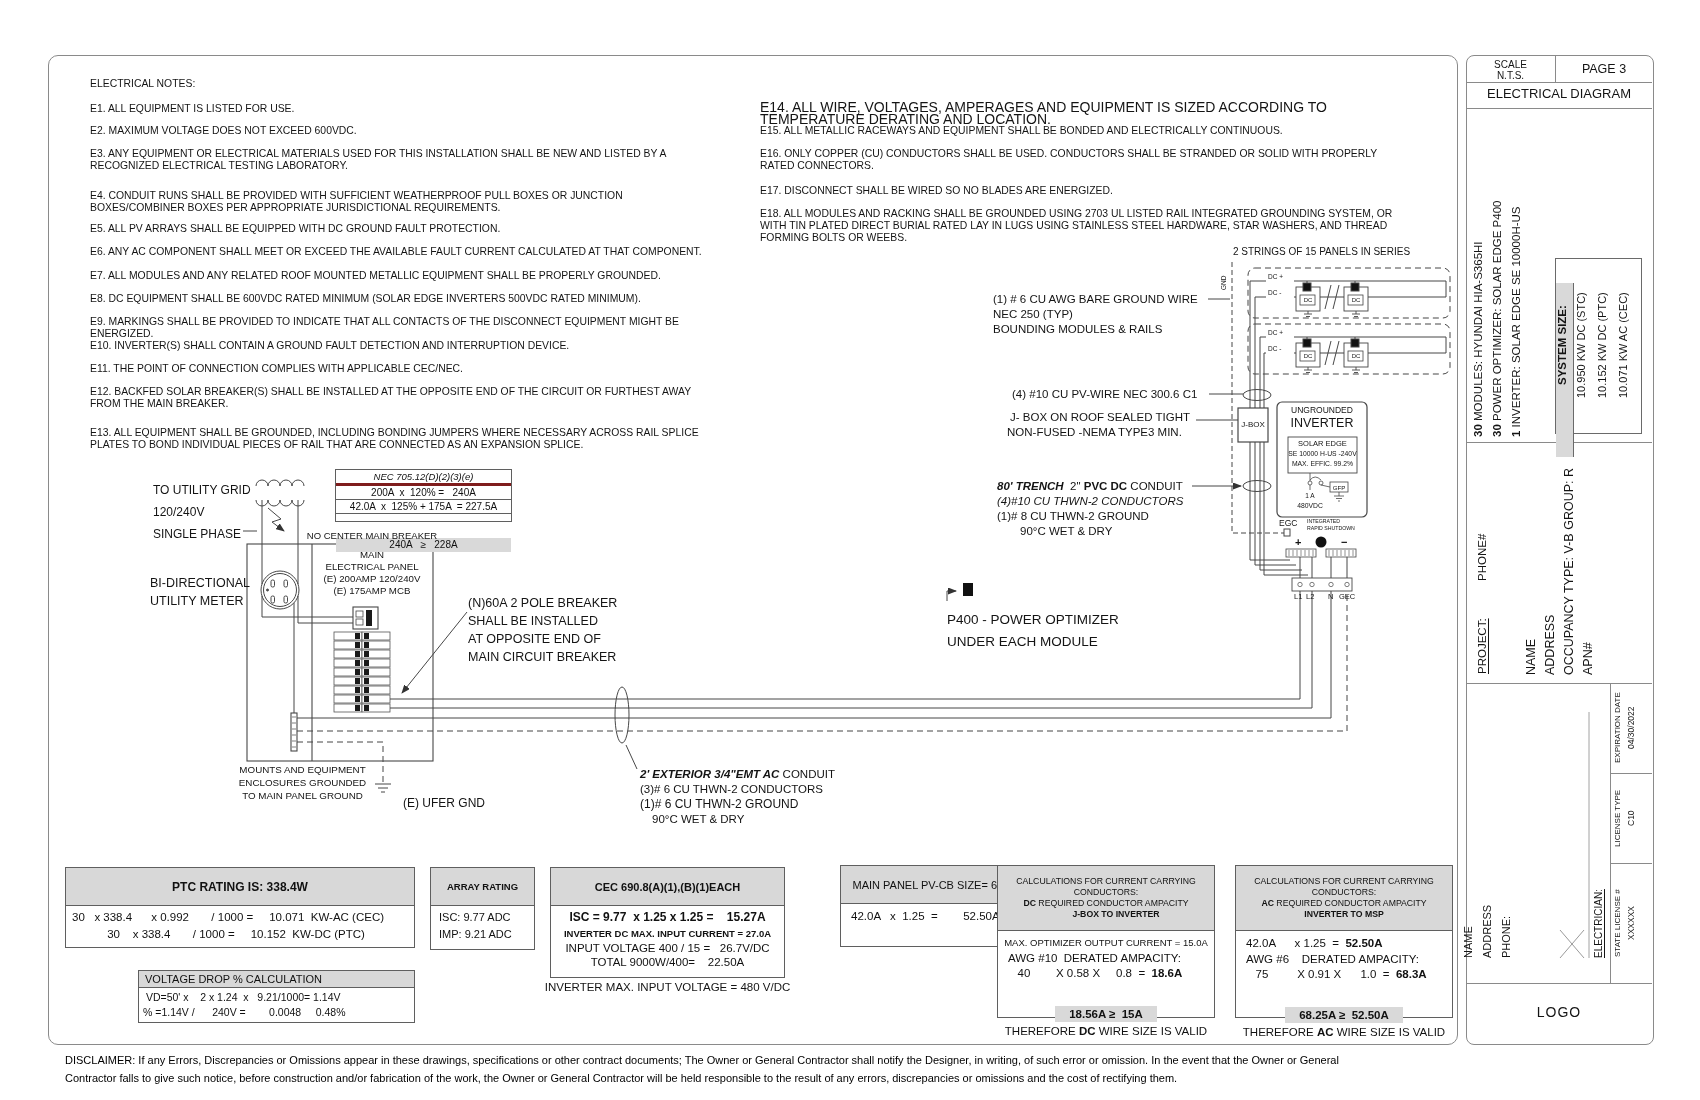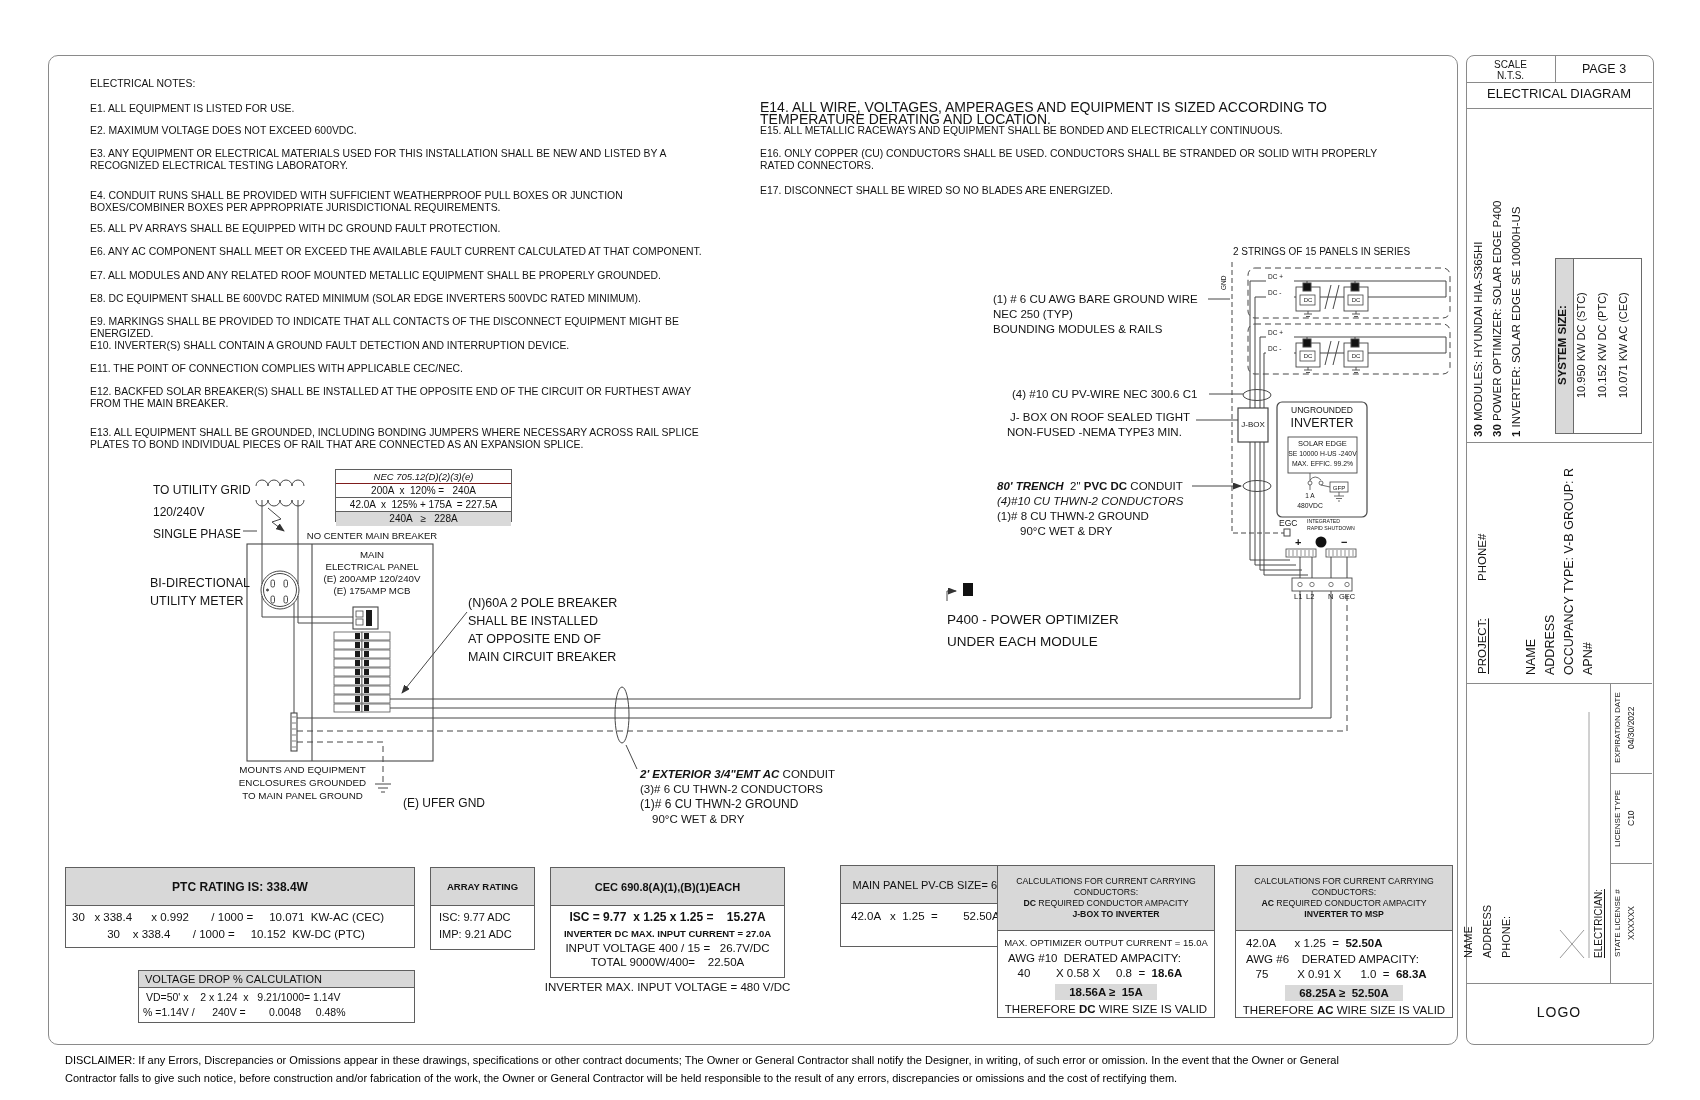--- a/index.html
+++ b/index.html
@@ -9,21 +9,21 @@
   .ctr{text-align:center;}
   .vt{writing-mode:vertical-rl;transform:rotate(180deg);}
   .vc{text-align:center;}
   .hl,.vl{position:absolute;background:#8a8a8a;}
   .box{position:absolute;border:1.4px solid #8a8a8a;border-radius:10px;}
   .tbl{position:absolute;border:1px solid #5f5f5f;background:#fff;box-sizing:border-box;}
   .tblh{background:#d8d8d8;border-bottom:1px solid #5f5f5f;display:flex;align-items:center;justify-content:center;
         font-weight:bold;box-sizing:border-box;}
   .trow{white-space:pre;}
   svg{position:absolute;left:0;top:0;}
-  .shade{background:#d9d9d9;}
+  .shade{background:#d9d9d9;margin-top:24px;}
 </style>
 </head>
 <body>
 
 <div id="sheet">
 
   <svg width="1700" height="1100" viewBox="0 0 1700 1100">
     <defs>
       <marker id="arr" markerWidth="9" markerHeight="7" refX="8" refY="3.5" orient="auto">
         <path d="M0,0 L9,3.5 L0,7 z" fill="#333"></path>
@@ -219,29 +219,30 @@
   <div class="lbl" style="left:90px;top:293px;width:620px;font-size:10.4px;white-space:normal;line-height:12px;">E8. DC EQUIPMENT SHALL BE 600VDC RATED MINIMUM (SOLAR EDGE INVERTERS 500VDC RATED MINIMUM).</div>
   <div class="lbl" style="left:90px;top:316px;width:620px;font-size:10.4px;white-space:normal;line-height:12px;">E9. MARKINGS SHALL BE PROVIDED TO INDICATE THAT ALL CONTACTS OF THE DISCONNECT EQUIPMENT MIGHT BE ENERGIZED.</div>
   <div class="lbl" style="left:90px;top:340px;width:620px;font-size:10.4px;white-space:normal;line-height:12px;">E10. INVERTER(S) SHALL CONTAIN A GROUND FAULT DETECTION AND INTERRUPTION DEVICE.</div>
   <div class="lbl" style="left:90px;top:363px;width:620px;font-size:10.4px;white-space:normal;line-height:12px;">E11. THE POINT OF CONNECTION COMPLIES WITH APPLICABLE CEC/NEC.</div>
   <div class="lbl" style="left:90px;top:386px;width:620px;font-size:10.4px;white-space:normal;line-height:12px;">E12. BACKFED SOLAR BREAKER(S) SHALL BE INSTALLED AT THE OPPOSITE END OF THE CIRCUIT OR FURTHEST AWAY FROM THE MAIN BREAKER.</div>
   <div class="lbl" style="left:90px;top:427px;width:620px;font-size:10.4px;white-space:normal;line-height:12px;">E13. ALL EQUIPMENT SHALL BE GROUNDED, INCLUDING BONDING JUMPERS WHERE NECESSARY ACROSS RAIL SPLICE PLATES TO BOND INDIVIDUAL PIECES OF RAIL THAT ARE CONNECTED AS AN EXPANSION SPLICE.</div>
   <div class="lbl" style="left:760px;top:101px;width:650px;font-size:14px;white-space:normal;line-height:12px;">E14. ALL WIRE, VOLTAGES, AMPERAGES AND EQUIPMENT IS SIZED ACCORDING TO TEMPERATURE DERATING AND LOCATION.</div>
   <div class="lbl" style="left:760px;top:125px;width:650px;font-size:10.4px;white-space:normal;line-height:12px;">E15. ALL METALLIC RACEWAYS AND EQUIPMENT SHALL BE BONDED AND ELECTRICALLY CONTINUOUS.</div>
   <div class="lbl" style="left:760px;top:148px;width:650px;font-size:10.4px;white-space:normal;line-height:12px;">E16. ONLY COPPER (CU) CONDUCTORS SHALL BE USED. CONDUCTORS SHALL BE STRANDED OR SOLID WITH PROPERLY RATED CONNECTORS.</div>
   <div class="lbl" style="left:760px;top:185px;width:650px;font-size:10.4px;white-space:normal;line-height:12px;">E17. DISCONNECT SHALL BE WIRED SO NO BLADES ARE ENERGIZED.</div>
+  <div class="lbl" style="left:760px;top:208px;width:650px;font-size:10.4px;white-space:normal;line-height:12px;">E18. ALL MODULES AND RACKING SHALL BE GROUNDED USING 2703 UL LISTED RAIL INTEGRATED GROUNDING SYSTEM, OR WITH TIN PLATED DIRECT BURIAL RATED LAY IN LUGS  USING STAINLESS STEEL HARDWARE, STAR WASHERS, AND THREAD FORMING BOLTS OR WEEBS.</div>
 
   <div class="lbl" style="left:153px;top:484px;font-size:12px;">TO UTILITY GRID</div>
   <div class="lbl" style="left:153px;top:506px;font-size:12px;">120/240V</div>
   <div class="lbl" style="left:153px;top:528px;font-size:12px;">SINGLE PHASE</div>
   <div class="lbl" style="left:150px;top:576px;font-size:12.5px;">BI-DIRECTIONAL</div>
   <div class="lbl" style="left:150px;top:594px;font-size:12.5px;">UTILITY  METER</div>
 
   <div class="tbl" style="left:335px;top:469px;width:177px;height:53px;">
-    <div class="trow ctr" style="font-size:9.5px;font-style:italic;border-bottom:1px solid #7f1d1d;height:12px;padding-top:1px;">NEC 705.12(D)(2)(3)(e)</div>
+    <div class="trow ctr" style="font-size:9.5px;font-style:italic;border-bottom:3px solid #7f1d1d;height:12px;padding-top:1px;">NEC 705.12(D)(2)(3)(e)</div>
     <div class="trow ctr" style="font-size:10px;border-bottom:1px solid #5f5f5f;height:12px;padding-top:1px;">200A  x  120% =   240A</div>
     <div class="trow ctr" style="font-size:10px;border-bottom:1px solid #5f5f5f;height:12px;padding-top:1px;">42.0A  x  125% + 175A  = 227.5A</div>
     <div class="trow ctr shade" style="font-size:10px;height:13px;padding-top:1px;">240A   ≥   228A</div>
   </div>
 
   <div class="lbl ctr" style="left:287px;top:531px;width:170px;font-size:9.5px;">NO CENTER MAIN BREAKER</div>
   <div class="lbl ctr" style="left:307px;top:549px;width:130px;font-size:9.7px;">MAIN</div>
   <div class="lbl ctr" style="left:307px;top:561px;width:130px;font-size:9.7px;">ELECTRICAL PANEL</div>
   <div class="lbl ctr" style="left:307px;top:573px;width:130px;font-size:9.7px;">(E) 200AMP 120/240V</div>
   <div class="lbl ctr" style="left:307px;top:585px;width:130px;font-size:9.7px;">(E) 175AMP MCB</div>

